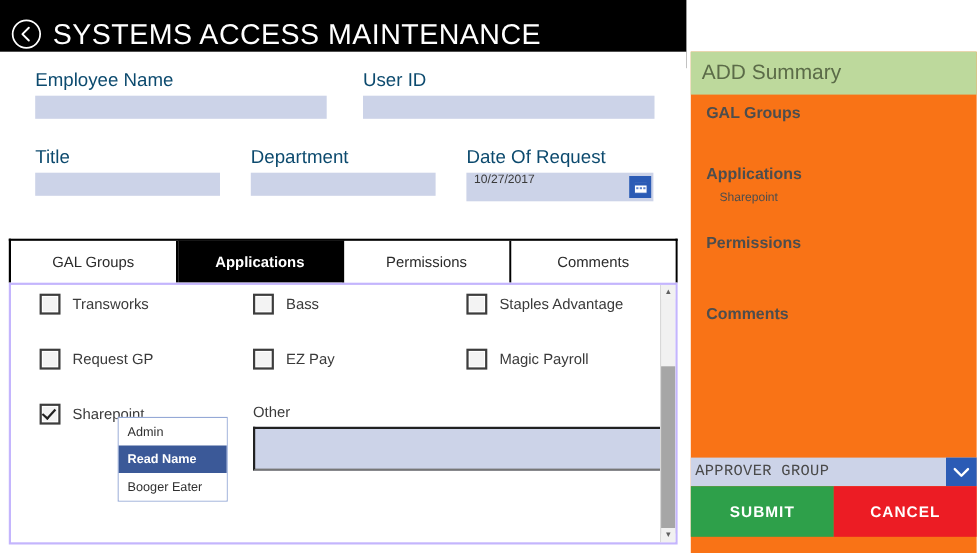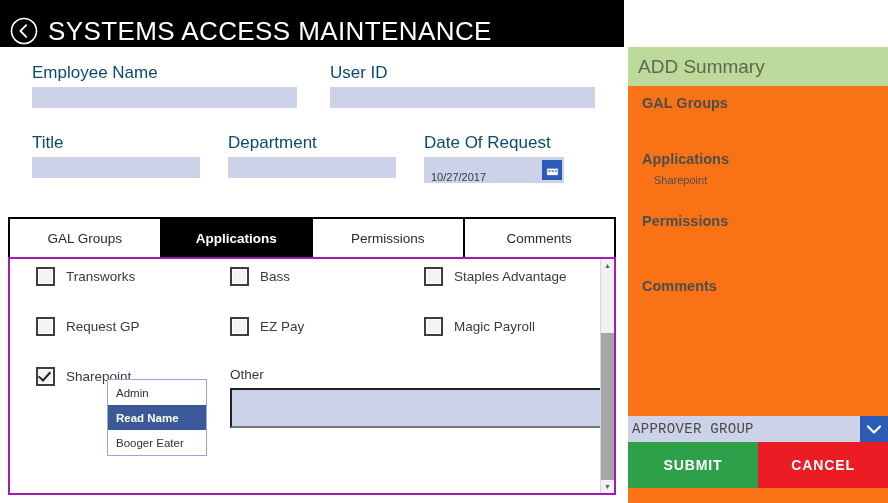--- a/index.html
+++ b/index.html
@@ -84,25 +84,25 @@
     padding-left: 20px;
   }
   #fld-title { position: absolute; left: 32px; top: 0; width: 168px; }
   #fld-title .field-input { width: 168px; }
   #fld-department { position: absolute; left: 228px; top: 0; width: 168px; }
   #fld-department .field-input { width: 168px; }
   #fld-date { position: absolute; left: 424px; top: 0; width: 170px; }
 
   #date-wrap {
     position: relative;
-    width: 140px;
+    width: 170px;
     height: 26px;
     background: #ccd3e8;
     display: flex;
-    align-items: flex-end;
+    align-items: flex-start;
   }
   #date-value {
     font-size: 11px;
     color: #3a3a3a;
     padding-left: 7px;
   }
   #date-picker-btn {
     position: absolute;
     right: 2px; top: 3px;
     width: 20px; height: 20px;
@@ -143,21 +143,21 @@
   .tab:last-child { border-right: none; }
   .tab.active {
     background: #000000;
     color: #ffffff;
     font-weight: bold;
   }
 
   #tab-body {
     position: relative;
     height: 238px;
-    border: 2px solid #a21caf;
+    border: 2px solid #c4b5fd;
     box-sizing: border-box;
     background: #ffffff;
     overflow: hidden;
   }
 
   
   .cb-row {
     position: absolute;
     left: 0;
     width: 100%;

